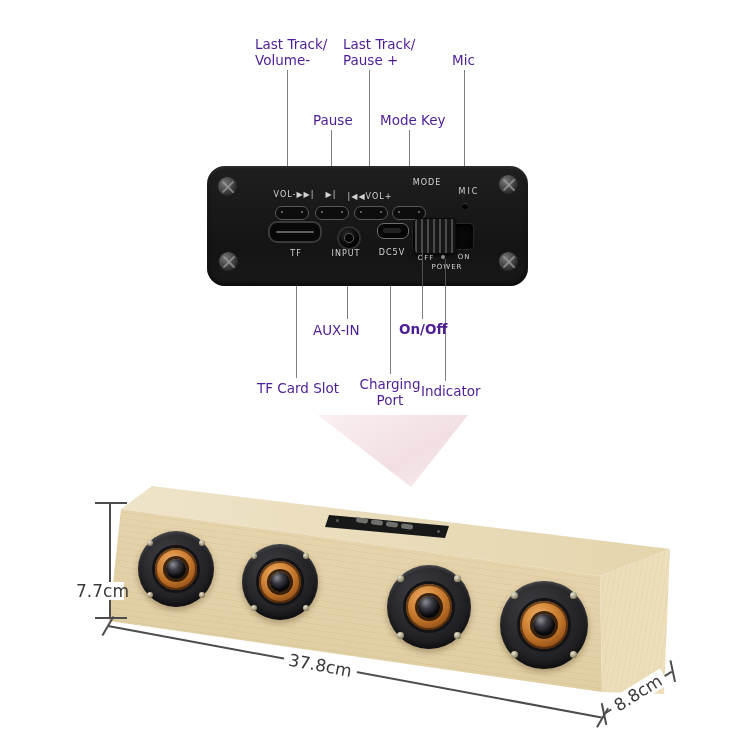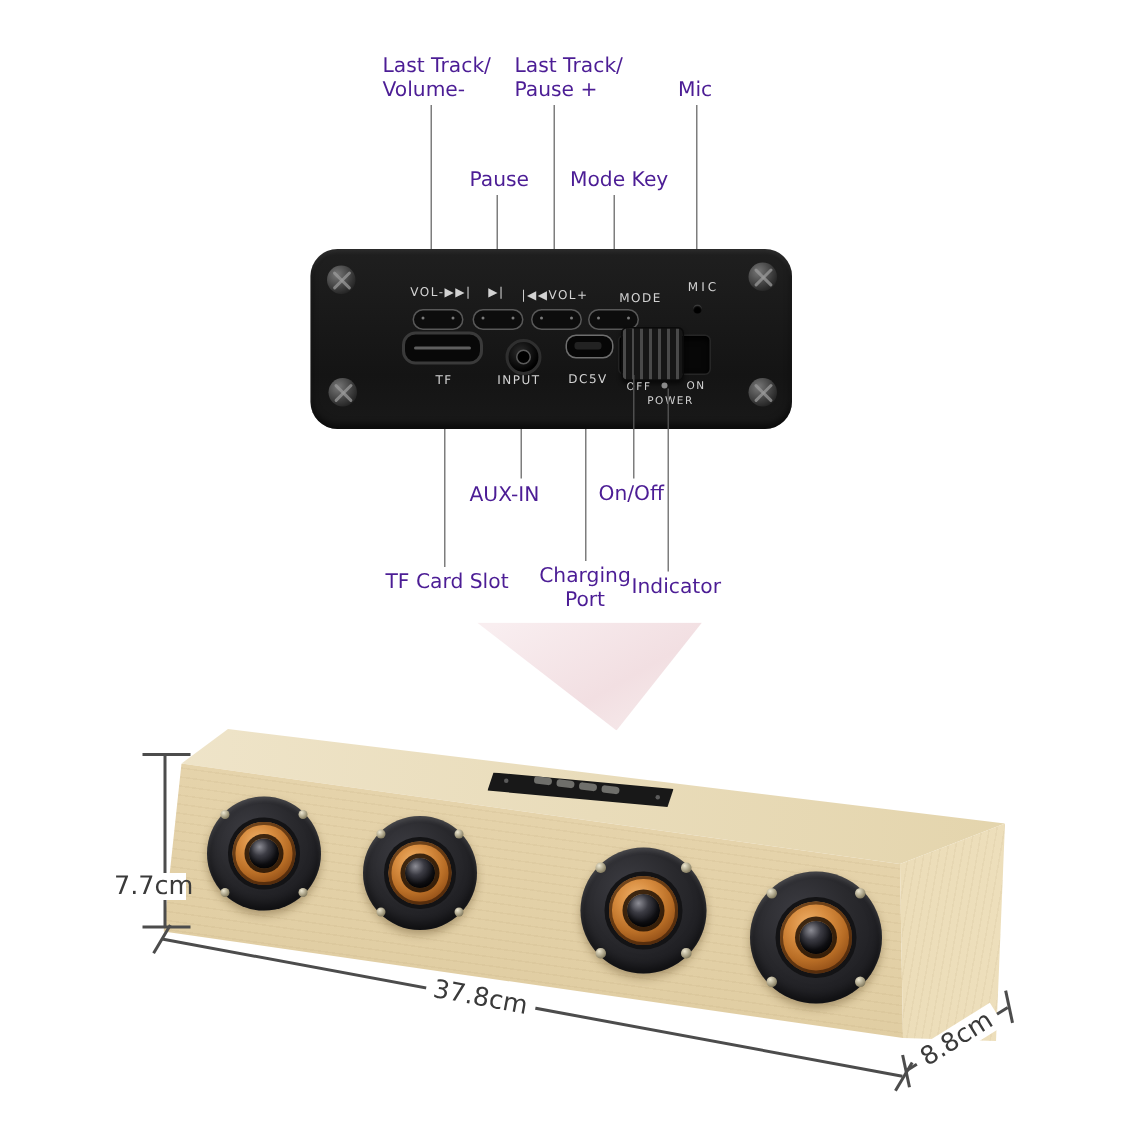--- a/index.html
+++ b/index.html
@@ -121,21 +121,21 @@
         <b></b>
       </div>
     <div class="screw" style="left:292px;top:86px;">
         <i></i>
         <b></b>
       </div>
 
     <span class="ptxt" style="left:87px;top:24px;">VOL-▶▶|</span>
     <span class="ptxt" style="left:124px;top:24px;">▶|</span>
     <span class="ptxt" style="left:163px;top:26px;">|◀◀VOL+</span>
-    <span class="ptxt" style="left:202px;top:28px;padding-left:36px;">MODE</span>
+    <span class="ptxt" style="left:202px;top:12px;padding-left:36px;">MODE</span>
     <span class="ptxt" style="left:262px;top:21px;letter-spacing:2px;">MIC</span>
     <div id="michole"></div>
 
     <div class="pbtn" style="left:68px;top:40px;"></div>
     <div class="pbtn" style="left:108px;top:40px;"></div>
     <div class="pbtn" style="left:147px;top:40px;"></div>
     <div class="pbtn" style="left:185px;top:40px;"></div>
 
     <div id="tfslot">
         <span></span>
@@ -160,21 +160,21 @@
 
   <div class="vl dark" style="left:422px;top:250px;height:36px;"></div>
   <div class="vl dark" style="left:445px;top:259px;height:27px;"></div>
   <div class="vl" style="left:296px;top:286px;height:92px;"></div>
   <div class="vl" style="left:347px;top:286px;height:33px;"></div>
   <div class="vl" style="left:390px;top:286px;height:88px;"></div>
   <div class="vl" style="left:422px;top:286px;height:33px;"></div>
   <div class="vl" style="left:445px;top:286px;height:95px;"></div>
 
   <div class="lbl" style="left:313px;top:322px;">AUX-IN</div>
-  <div class="lbl" style="left:399px;top:321px;">On/Off</div>
+  <div class="lbl" style="left:399px;top:321px;font-weight:bold;">On/Off</div>
   <div class="lbl" style="left:257px;top:380px;">TF Card Slot</div>
   <div class="lbl ctr" style="left:355px;top:376px;width:70px;">
     <span>Charging</span><br>
     <span>Port</span>
   </div>
   <div class="lbl" style="left:421px;top:383px;">Indicator</div>
 
   <div id="arrow"></div>
 
   <div class="face" id="face-top"></div>

